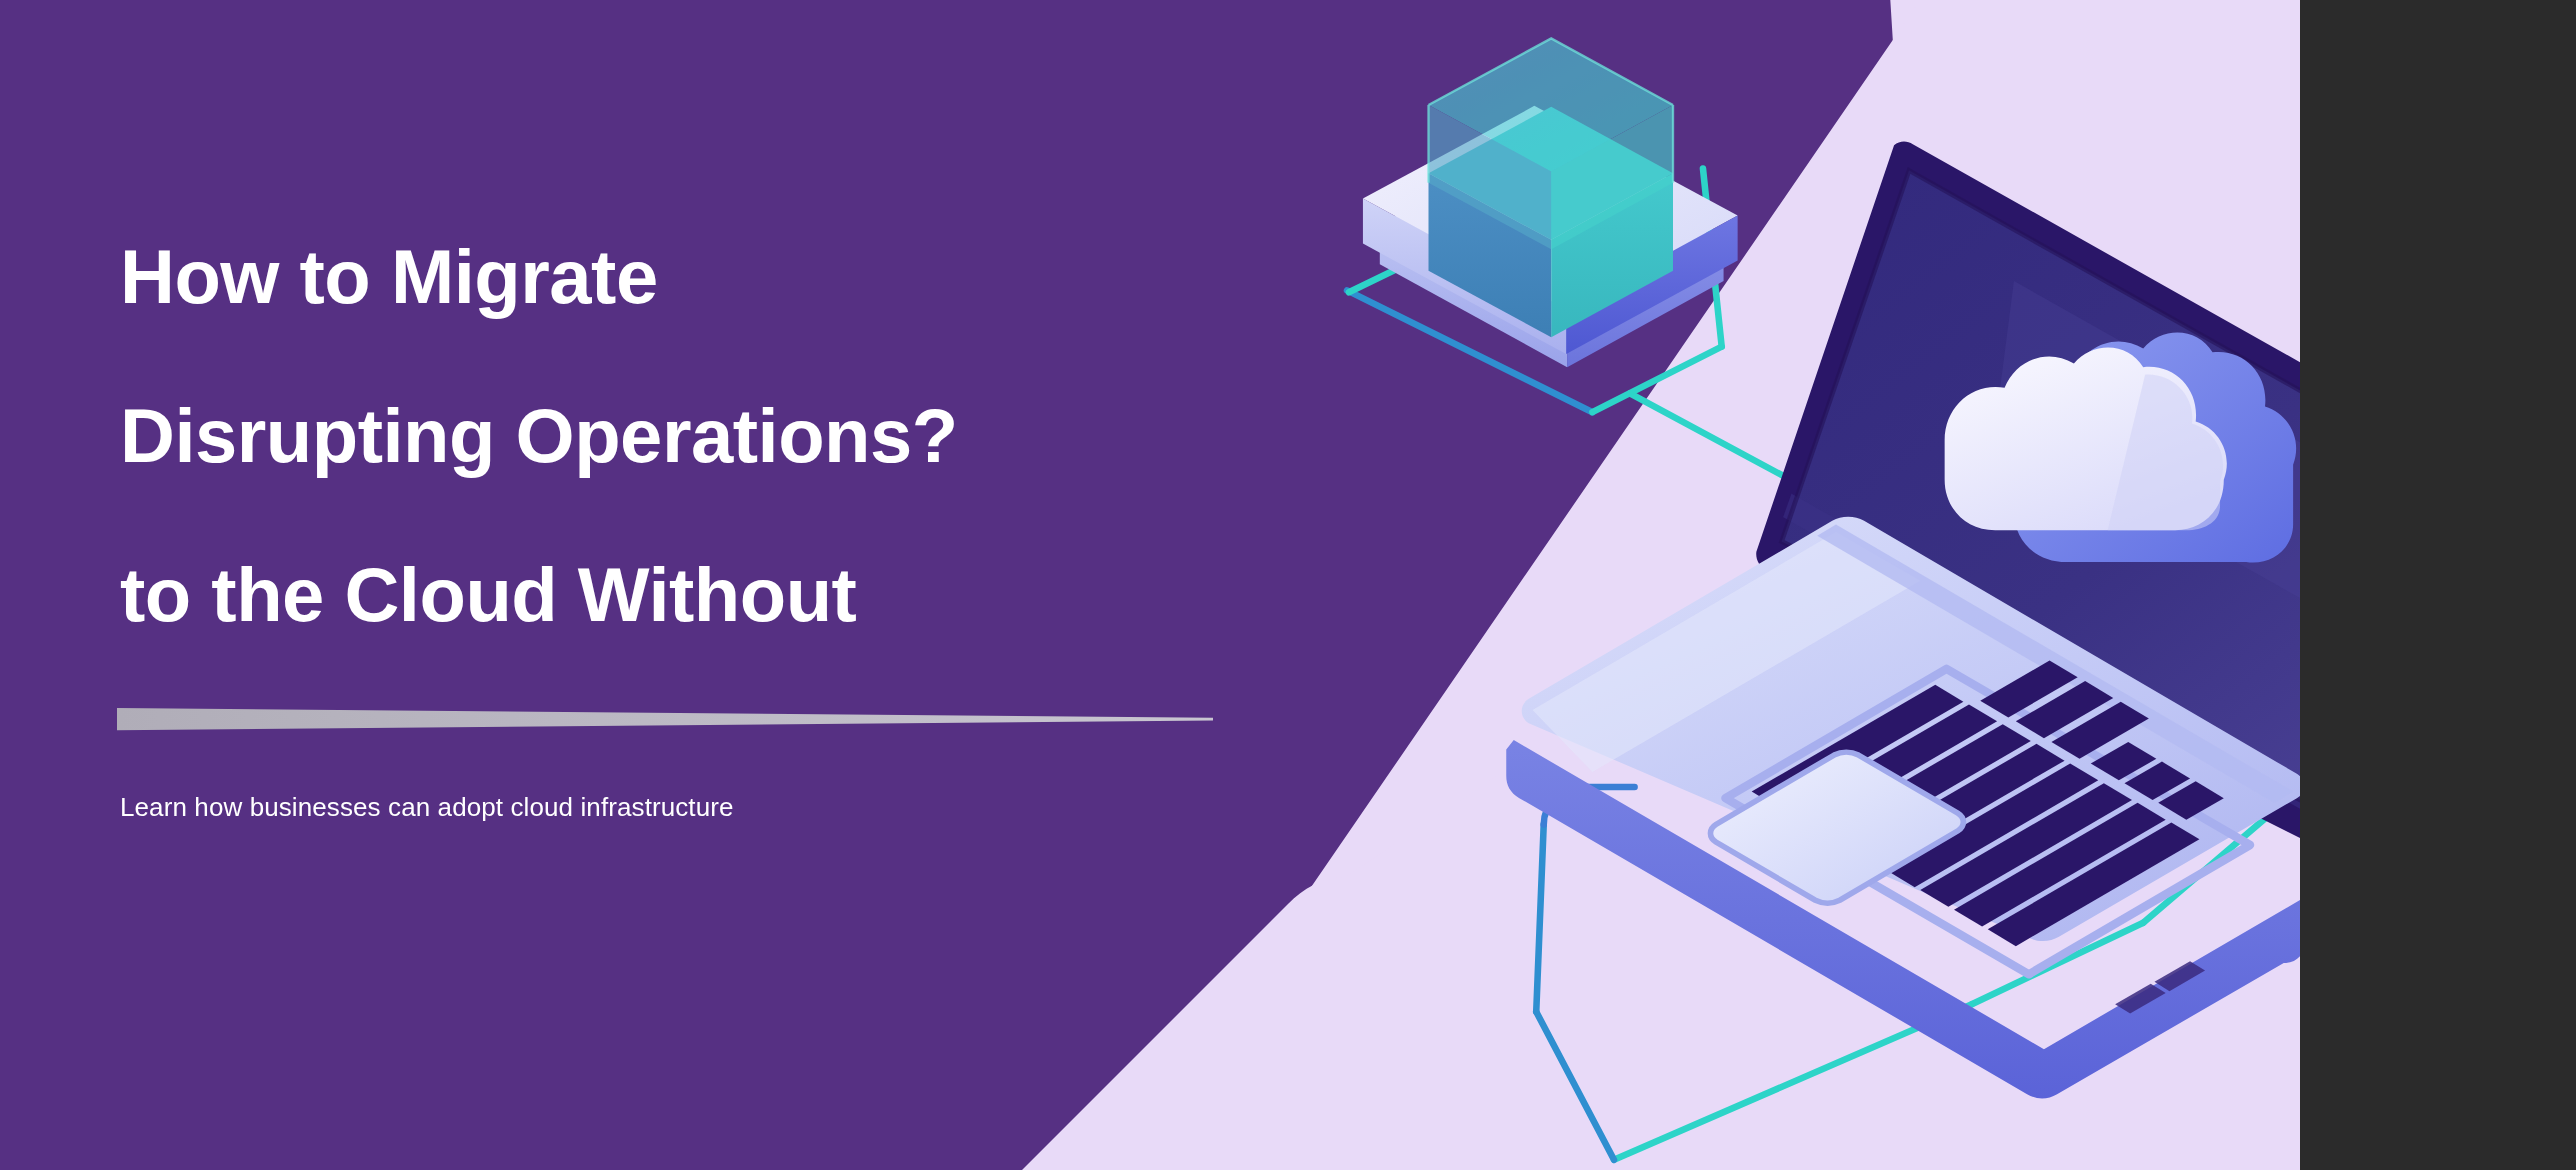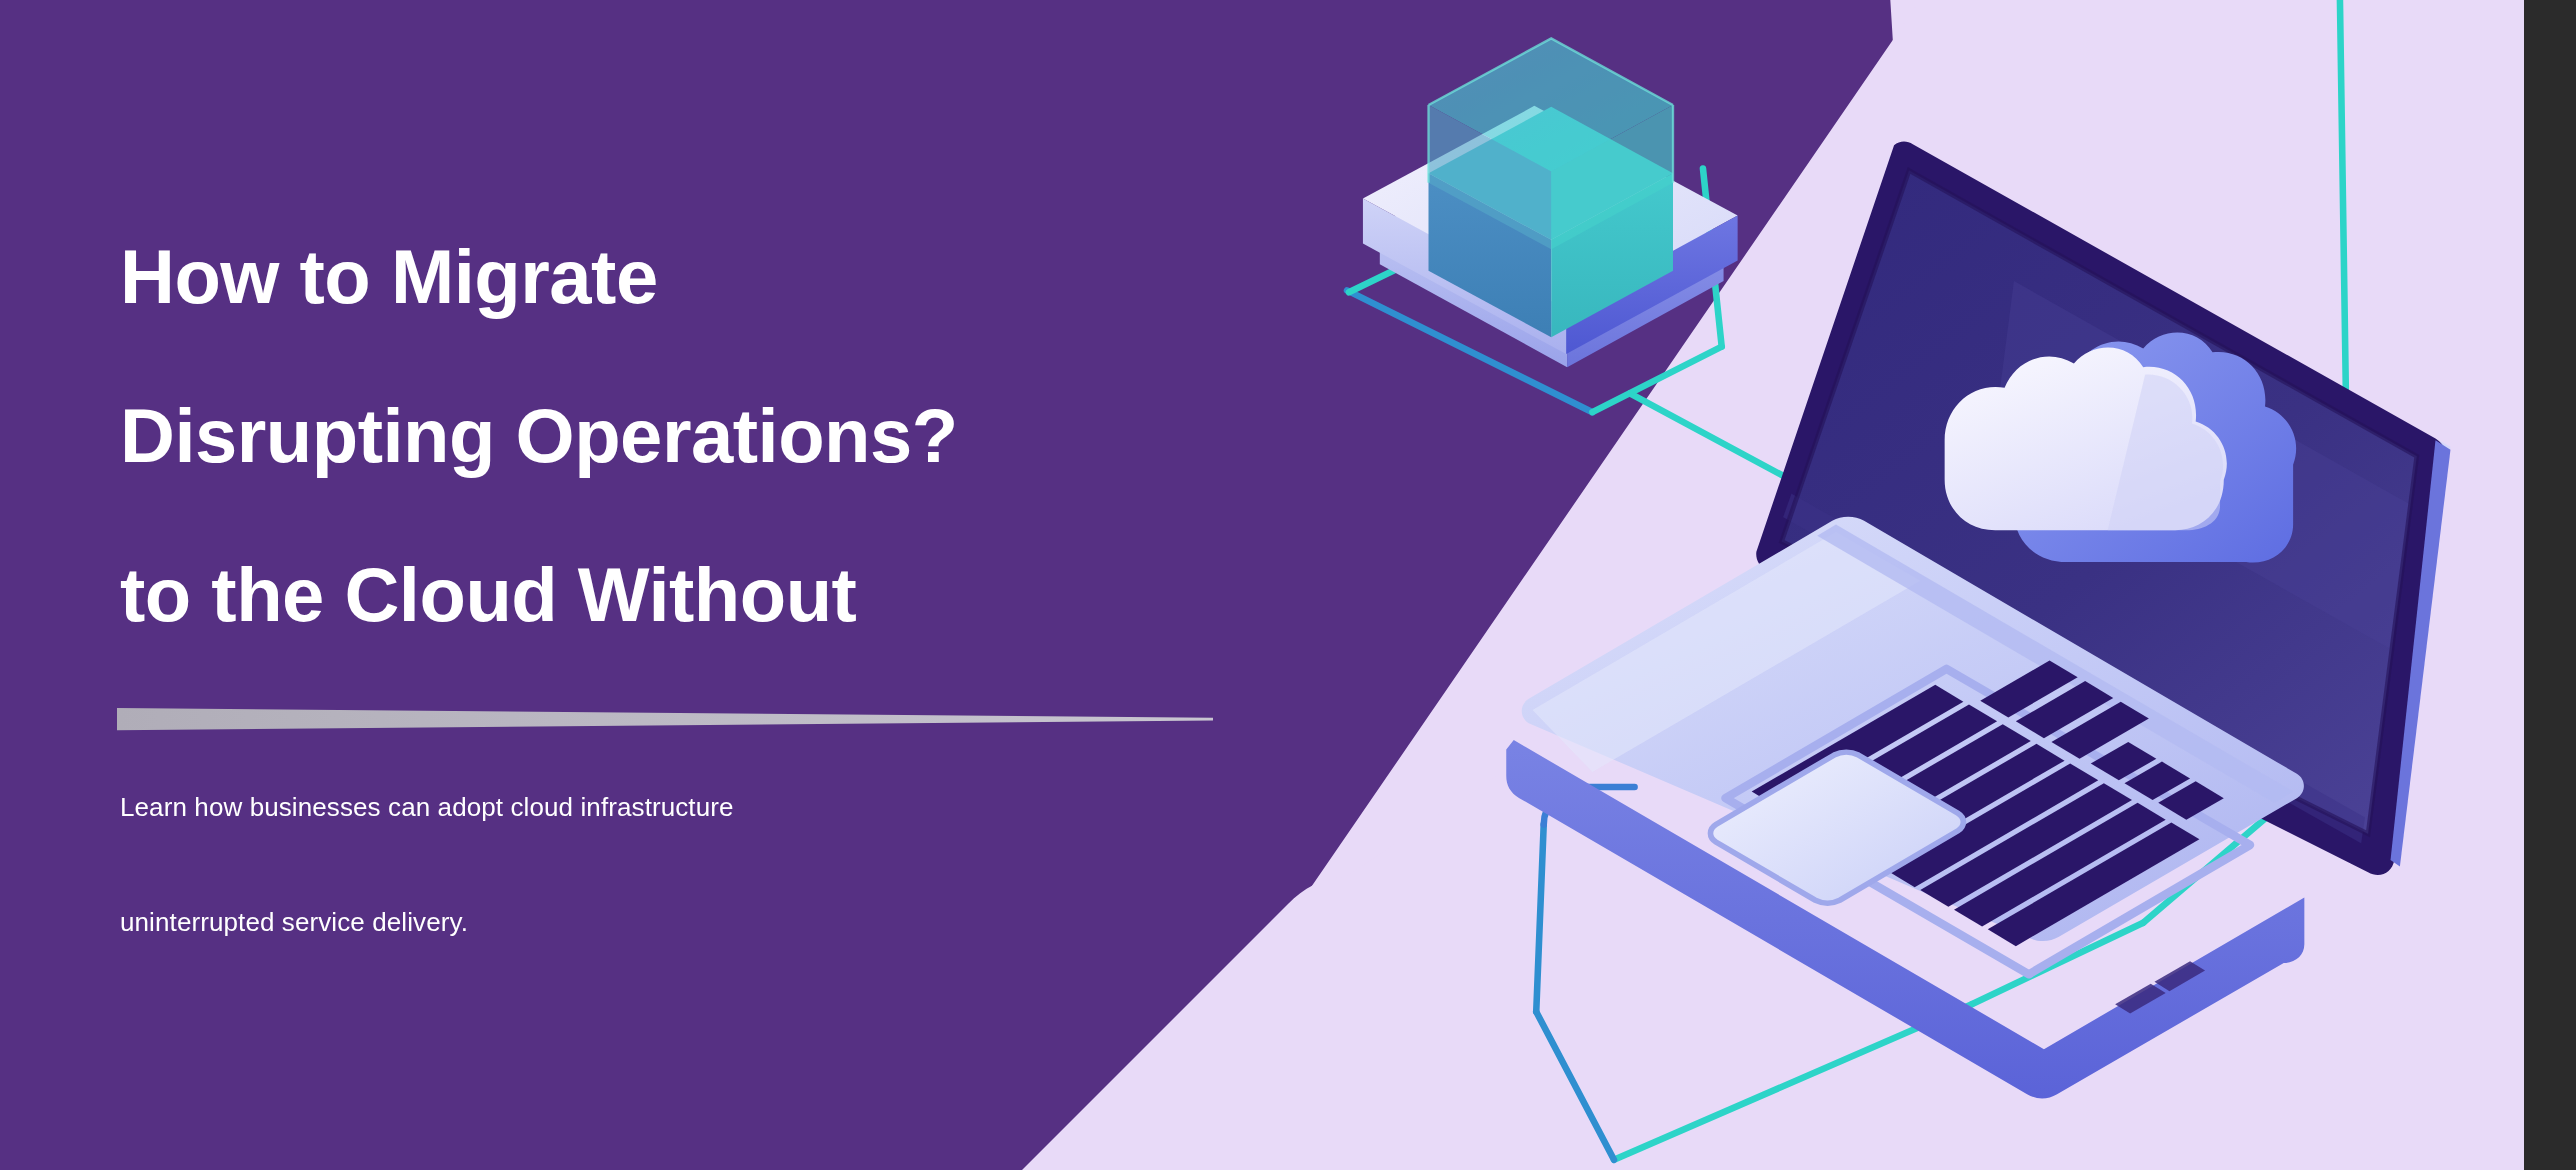--- a/index.html
+++ b/index.html
@@ -1,20 +1,20 @@
 <!DOCTYPE html>
 <html style="font-size:15px"><head>
 <meta charset="utf-8">
 <title>Cloud Migration Banner</title>
 <style>
   * { margin:0; padding:0; box-sizing:border-box; }
   html,body { background:#2b2b2b; }
   .banner {
     position:relative;
-    width:2524px; height:1171px;
+    width:2300px; height:1171px;
     overflow:hidden;
     background:#563083;
     font-family:"Liberation Sans", sans-serif;
   }
   .bg-svg, .art-svg {
     position:absolute; inset:0;
     width:2576px; height:1171px;
     display:block;
   }
   .copy {
@@ -305,17 +305,16 @@
     <div class="headline">Disrupting Operations?</div>
     <div class="headline">to the Cloud Without</div>
 
     <div class="divider-wrap">
       <svg width="1096" height="24" viewBox="0 0 1170 26" preserveAspectRatio="none">
         <path d="M0,0 L1170,10.5 L1170,13.5 L0,24 Z" fill="url(#gDiv)"></path>
       </svg>
     </div>
 
     <div class="sub">Learn how businesses can adopt cloud infrastructure</div>
-    <div class="sub">uninterrupted service delivery.</div>
   </div>
 
 </div>
 
 
 </body></html>

